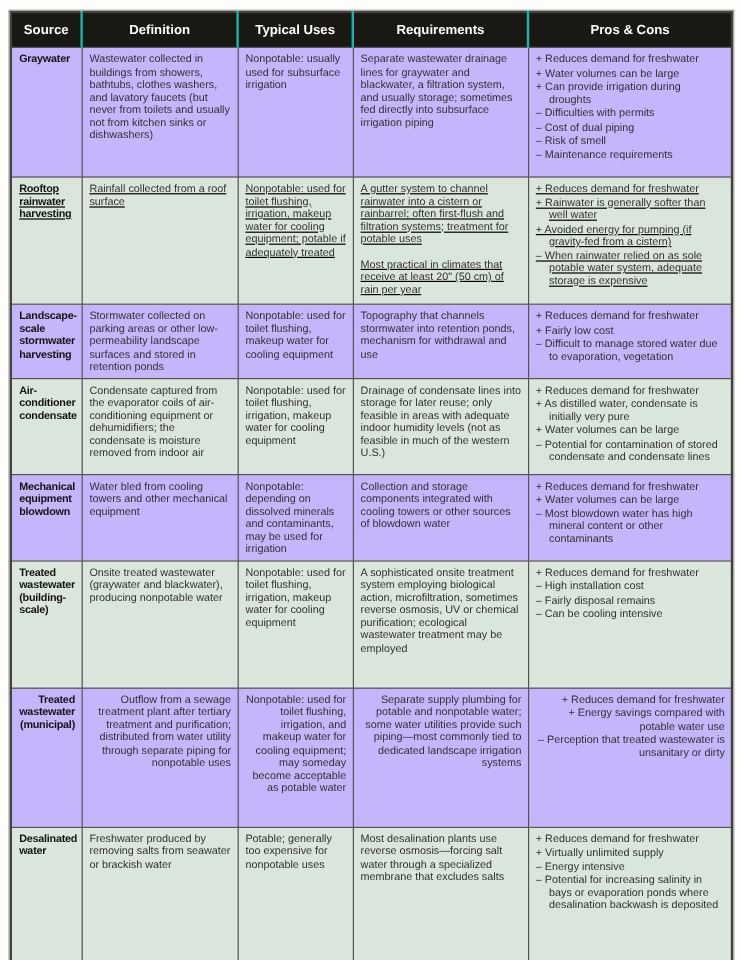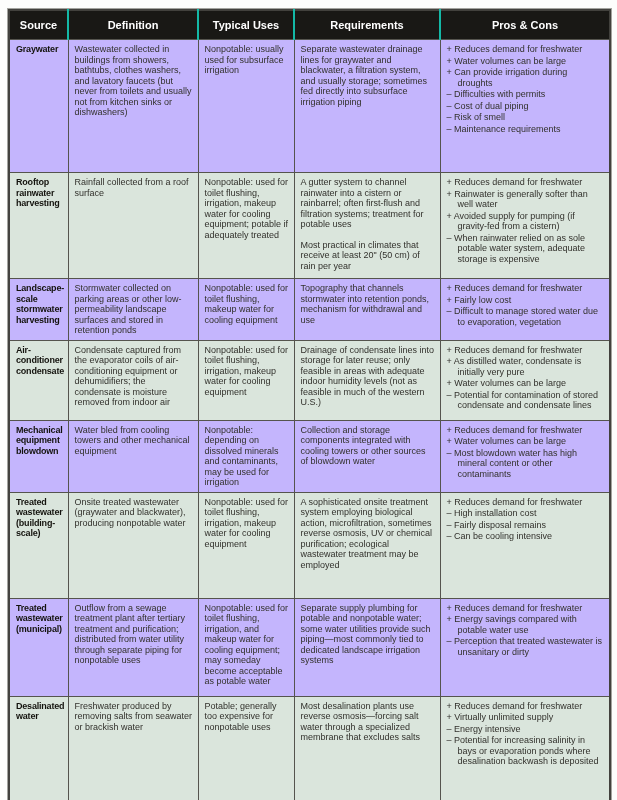--- a/index.html
+++ b/index.html
@@ -55,21 +55,21 @@
     <thead>
       <tr>
         <th>Source</th>
         <th>Definition</th>
         <th>Typical Uses</th>
         <th>Requirements</th>
         <th>Pros &amp; Cons</th>
       </tr>
     </thead>
     <tbody id="table-body">
-        <tr style="height: 133px;">
+        <tr style="height: 108px;">
       <td class="c-source">
             <div class="source-label">Graywater</div>
           </td>
       <td class="c-def">
             <div class="para">Wastewater collected in buildings from showers, bathtubs, clothes washers, and lavatory faucets (but never from toilets and usually not from kitchen sinks or dishwashers)</div>
           </td>
       <td class="c-uses">
             <div class="para">Nonpotable: usually used for subsurface irrigation</div>
           </td>
       <td class="c-req">
@@ -78,38 +78,38 @@
       <td class="c-pros">
             <div class="pc-item">+ Reduces demand for freshwater</div>
             <div class="pc-item">+ Water volumes can be large</div>
             <div class="pc-item">+ Can provide irrigation during droughts</div>
             <div class="pc-item">– Difficulties with permits</div>
             <div class="pc-item">– Cost of dual piping</div>
             <div class="pc-item">– Risk of smell</div>
             <div class="pc-item">– Maintenance requirements</div>
           </td>
     </tr>
-        <tr class="shaded" style="height: 106px;">
+        <tr class="shaded" style="height: 106px; text-decoration: underline;">
       <td class="c-source">
             <div class="source-label">Rooftop rainwater harvesting</div>
           </td>
       <td class="c-def">
             <div class="para">Rainfall collected from a roof surface</div>
           </td>
       <td class="c-uses">
             <div class="para">Nonpotable: used for toilet flushing, irrigation, makeup water for cooling equipment; potable if adequately treated</div>
           </td>
       <td class="c-req">
             <div class="para">A gutter system to channel rainwater into a cistern or rainbarrel; often first-flush and filtration systems; treatment for potable uses</div>
             <div class="para">Most practical in climates that receive at least 20" (50 cm) of rain per year</div>
           </td>
       <td class="c-pros">
             <div class="pc-item">+ Reduces demand for freshwater</div>
             <div class="pc-item">+ Rainwater is generally softer than well water</div>
-            <div class="pc-item">+ Avoided supply for pumping (if gravity-fed from a cistern)</div>
+            <div class="pc-item">+ Avoided energy for pumping (if gravity-fed from a cistern)</div>
             <div class="pc-item">– When rainwater relied on as sole potable water system, adequate storage is expensive</div>
           </td>
     </tr>
         <tr style="height: 60px;">
       <td class="c-source">
             <div class="source-label">Landscape-scale stormwater harvesting</div>
           </td>
       <td class="c-def">
             <div class="para">Stormwater collected on parking areas or other low-permeability landscape surfaces and stored in retention ponds</div>
           </td>
@@ -177,21 +177,21 @@
       <td class="c-req">
             <div class="para">A sophisticated onsite treatment system employing biological action, microfiltration, sometimes reverse osmosis, UV or chemical purification; ecological wastewater treatment may be employed</div>
           </td>
       <td class="c-pros">
             <div class="pc-item">+ Reduces demand for freshwater</div>
             <div class="pc-item">– High installation cost</div>
             <div class="pc-item">– Fairly disposal remains</div>
             <div class="pc-item">– Can be cooling intensive</div>
           </td>
     </tr>
-        <tr style="height: 98px;">
+        <tr style="height: 116px; text-align: right;">
       <td class="c-source">
             <div class="source-label">Treated wastewater (municipal)</div>
           </td>
       <td class="c-def">
             <div class="para">Outflow from a sewage treatment plant after tertiary treatment and purification; distributed from water utility through separate piping for nonpotable uses</div>
           </td>
       <td class="c-uses">
             <div class="para">Nonpotable: used for toilet flushing, irrigation, and makeup water for cooling equipment; may someday become acceptable as potable water</div>
           </td>
       <td class="c-req">

